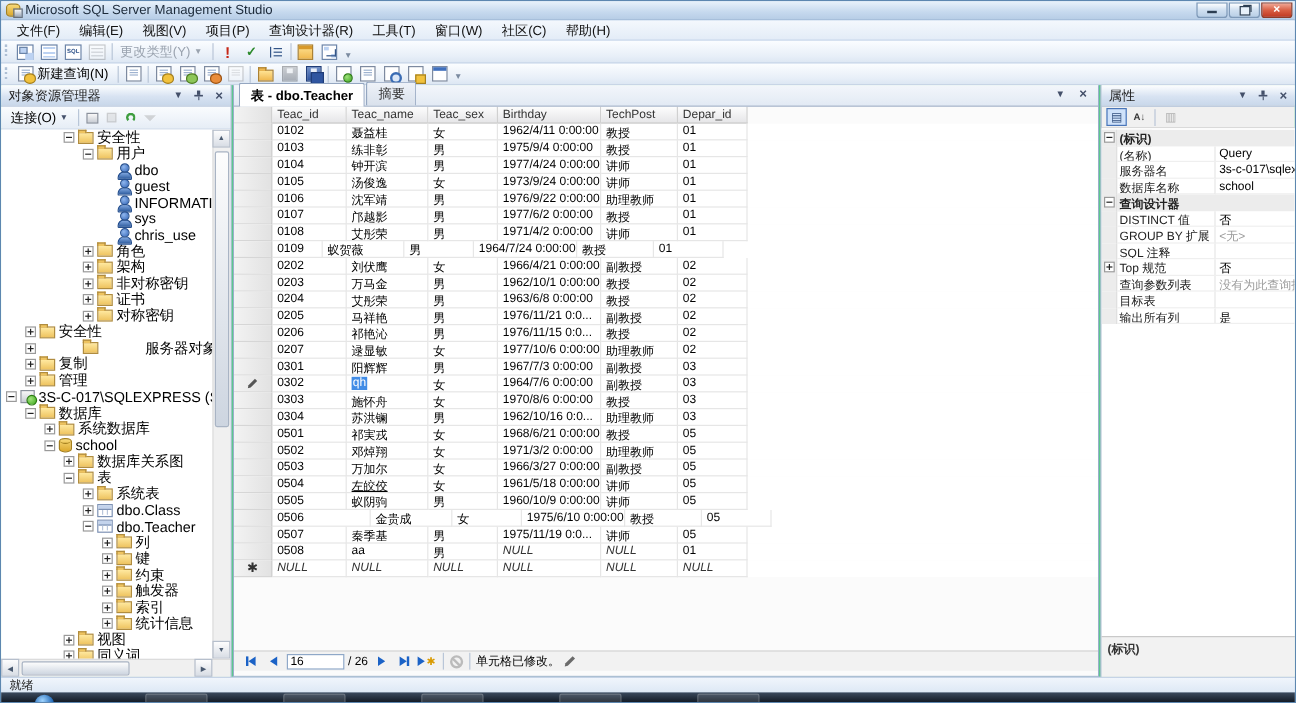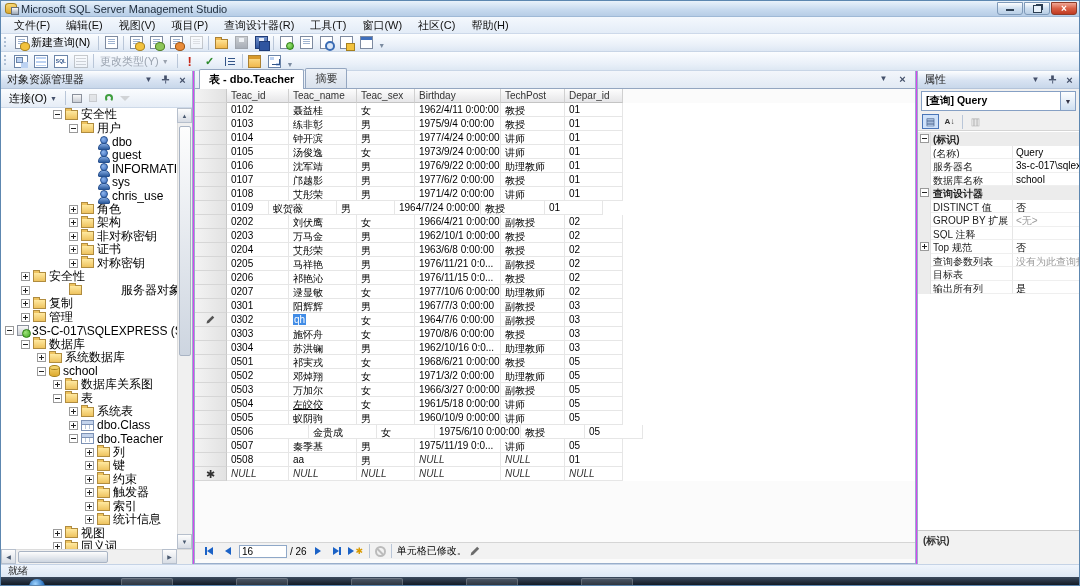--- a/index.html
+++ b/index.html
@@ -69,21 +69,21 @@
   .g-verify { display:flex; align-items:center; justify-content:center; color:#2c8a2c; font-size:11px; font-weight:bold; }
   .g-groupby::before { content:''; position:absolute; left:2px; top:2px; width:1px; height:9px; background:#335588; }
   .g-groupby::after { content:''; position:absolute; left:5px; top:3px; width:7px; height:1px; background:#335588; box-shadow:0 3px 0 #335588,0 6px 0 #335588; }
   .g-addtbl { background:linear-gradient(#ffe394,#f0b84e); border:1px solid #ab8133; }
   .g-addtbl::before { content:''; position:absolute; left:0; right:0; top:0; height:3px; background:#d89a2b; }
   .g-relation { background:#fff; border:1px solid #6b84a8; }
   .g-relation::before { content:''; position:absolute; left:1px; top:1px; width:4px; height:3px; background:#bcd2f2; box-shadow:6px 6px 0 #bcd2f2; border:0; }
   .g-relation::after { content:''; position:absolute; left:3px; top:3px; width:7px; height:5px; border-bottom:1px solid #335588; border-right:1px solid #335588; }
 
   
-  .main { position:absolute; top:70px; left:0; right:0; bottom:21px; background:#d946ef;padding-left:19px; }
+  .main { position:absolute; top:70px; left:0; right:0; bottom:21px; background:#22c55e;padding-left:19px; }
 
   
   .oe-panel { position:absolute; left:0; top:0; bottom:0; width:192px; background:#f2f6fb; border-right:1px solid #99aecb; display:flex; flex-direction:column; }
   .panel-hdr { height:18px; flex:none; display:flex; align-items:center; padding:0 3px 0 6px;
     background:linear-gradient(#fdfeff,#d8e3f2 55%,#c8d7ea); border-bottom:1px solid #b4c4da; font-size:11px; color:#222; }
   .panel-hdr .hbtns { margin-left:auto; display:flex; align-items:center; gap:4px; }
   .hbtn { width:13px; height:13px; display:flex; align-items:center; justify-content:center; color:#44506a; font-size:8px; }
   .hbtn.x { font-size:11px; font-weight:bold; }
   .connectbar { height:19px; flex:none; display:flex; align-items:center; gap:2px; padding:0 4px;
     background:linear-gradient(#fafcfe,#e6edf6); border-bottom:1px solid #cdd9e8; }
@@ -208,20 +208,63 @@
       <span class="menu-item">编辑(E)</span>
       <span class="menu-item">视图(V)</span>
       <span class="menu-item">项目(P)</span>
       <span class="menu-item">查询设计器(R)</span>
       <span class="menu-item">工具(T)</span>
       <span class="menu-item">窗口(W)</span>
       <span class="menu-item">社区(C)</span>
       <span class="menu-item">帮助(H)</span>
     </div>
 
+  <div class="toolbar toolbar2">
+    <span class="grip"></span>
+    <span id="tb2-left" style="display:flex;align-items:center;">
+        <span class="tbi">
+          <span class="g g-pane1"></span>
+        </span>
+        <span class="tbi">
+          <span class="g g-pane2"></span>
+        </span>
+        <span class="tbi">
+          <span class="g g-pane3"></span>
+        </span>
+        <span class="tbi disabled">
+          <span class="g g-pane4"></span>
+        </span>
+      </span>
+    <span class="tsep"></span>
+    <span class="tbtn-label" style="color:#9aa3af;">
+      <span>更改类型(Y)</span>
+      <span class="caret" style="color:#9aa3af;">▼</span>
+    </span>
+    <span class="tsep"></span>
+    <span id="tb2-right" style="display:flex;align-items:center;">
+        <span class="tbi">
+          <span class="g g-excl">!</span>
+        </span>
+        <span class="tbi">
+          <span class="g g-verify">✓</span>
+        </span>
+        <span class="tbi">
+          <span class="g g-groupby"></span>
+        </span>
+        <span class="tsep"></span>
+        <span class="tbi">
+          <span class="g g-addtbl"></span>
+        </span>
+        <span class="tbi">
+          <span class="g g-relation"></span>
+        </span>
+      </span>
+    <span class="overflow-chip">▼</span>
+  </div>
+
   <div class="toolbar toolbar1">
     <span class="grip"></span>
     <span class="tbtn-label">
       <span class="g g-dbdoc"></span>
       <span>新建查询(N)</span>
     </span>
     <span class="tsep"></span>
     <span id="tb1-icons" style="display:flex;align-items:center;">
         <span class="tbi">
           <span class="g g-doc"></span>
@@ -257,63 +300,20 @@
           <span class="g g-doclist"></span>
         </span>
         <span class="tbi">
           <span class="g g-objexp"></span>
         </span>
         <span class="tbi">
           <span class="g g-template"></span>
         </span>
         <span class="tbi">
           <span class="g g-propwin"></span>
-        </span>
-      </span>
-    <span class="overflow-chip">▼</span>
-  </div>
-
-  <div class="toolbar toolbar2">
-    <span class="grip"></span>
-    <span id="tb2-left" style="display:flex;align-items:center;">
-        <span class="tbi">
-          <span class="g g-pane1"></span>
-        </span>
-        <span class="tbi">
-          <span class="g g-pane2"></span>
-        </span>
-        <span class="tbi">
-          <span class="g g-pane3"></span>
-        </span>
-        <span class="tbi disabled">
-          <span class="g g-pane4"></span>
-        </span>
-      </span>
-    <span class="tsep"></span>
-    <span class="tbtn-label" style="color:#9aa3af;">
-      <span>更改类型(Y)</span>
-      <span class="caret" style="color:#9aa3af;">▼</span>
-    </span>
-    <span class="tsep"></span>
-    <span id="tb2-right" style="display:flex;align-items:center;">
-        <span class="tbi">
-          <span class="g g-excl">!</span>
-        </span>
-        <span class="tbi">
-          <span class="g g-verify">✓</span>
-        </span>
-        <span class="tbi">
-          <span class="g g-groupby"></span>
-        </span>
-        <span class="tsep"></span>
-        <span class="tbi">
-          <span class="g g-addtbl"></span>
-        </span>
-        <span class="tbi">
-          <span class="g g-relation"></span>
         </span>
       </span>
     <span class="overflow-chip">▼</span>
   </div>
 
   <div class="main">
 
     <div class="oe-panel">
       <div class="panel-hdr">
         <span>对象资源管理器</span>
@@ -843,24 +843,20 @@
           <span class="hbtn">
             <svg class="pencil-svg" width="9" height="9" viewBox="0 0 10 10">
                 <rect x="3.5" y="0.5" width="3" height="4" fill="#44506a"></rect>
                 <rect x="1" y="4.5" width="8" height="1.5" fill="#44506a"></rect>
                 <rect x="4.7" y="6" width="1" height="3.5" fill="#44506a"></rect>
               </svg>
           </span>
           <span class="hbtn x">×</span>
         </span>
       </div>
-      <div class="pcombo">
-        <span class="txt">[查询] Query</span>
-        <span class="drop">▼</span>
-      </div>
       <div class="ptoolbar">
         <span class="pti active">▤</span>
         <span class="pti">
             <span class="az">A↓</span>
           </span>
         <span class="tsep"></span>
         <span class="pti disabled">▥</span>
       </div>
       <div class="pgrid" id="pgrid">
           <div class="prow cat">

